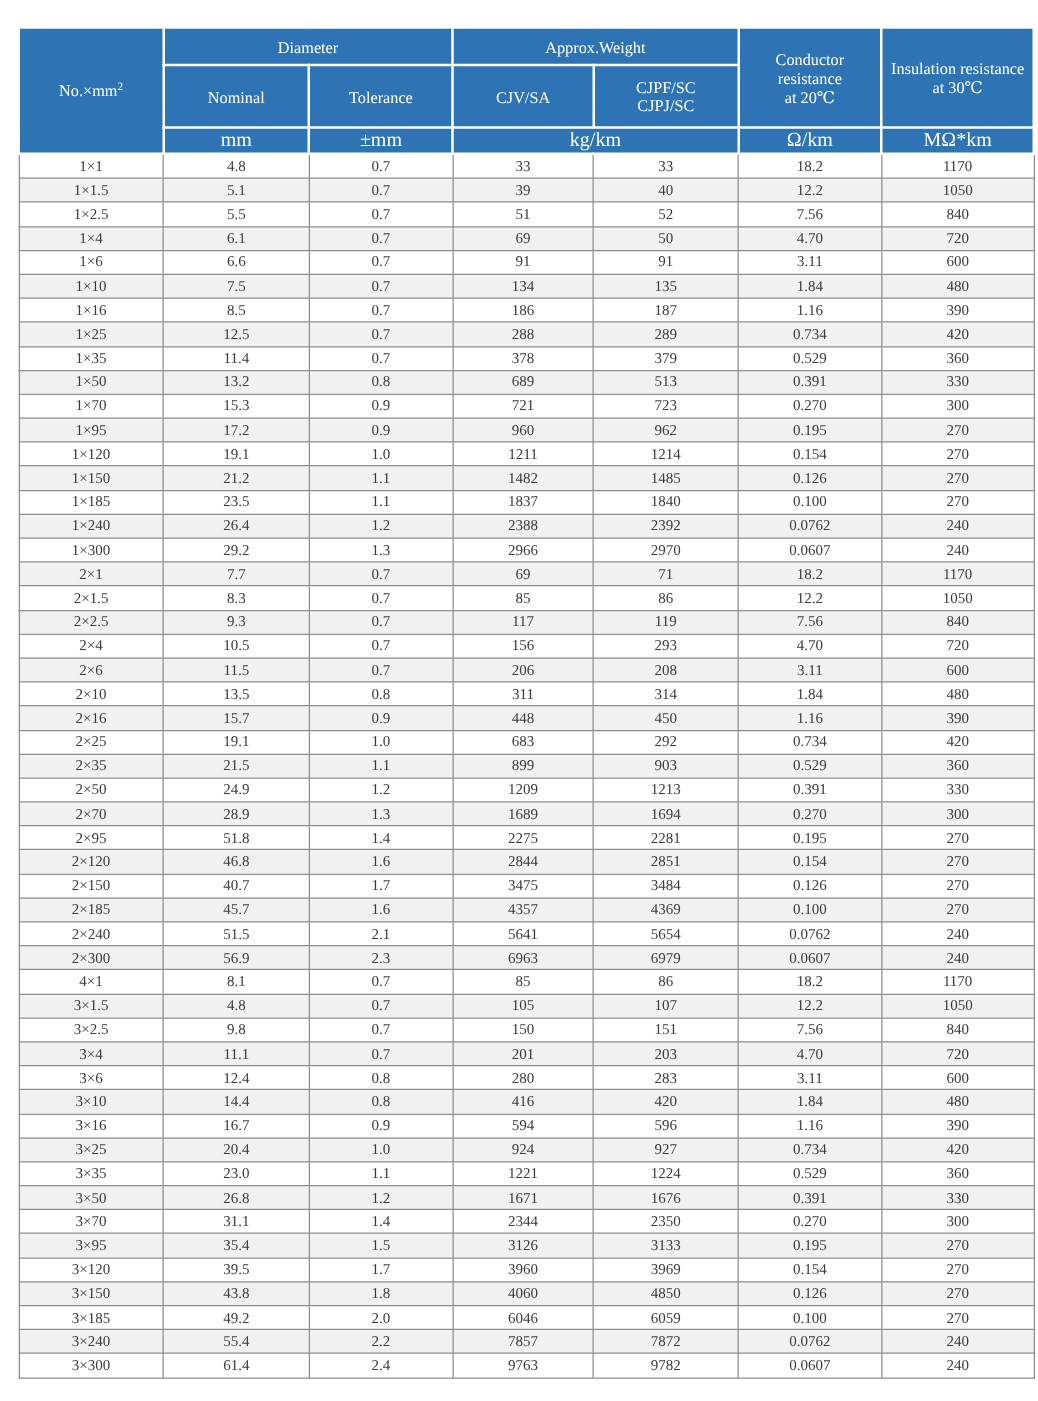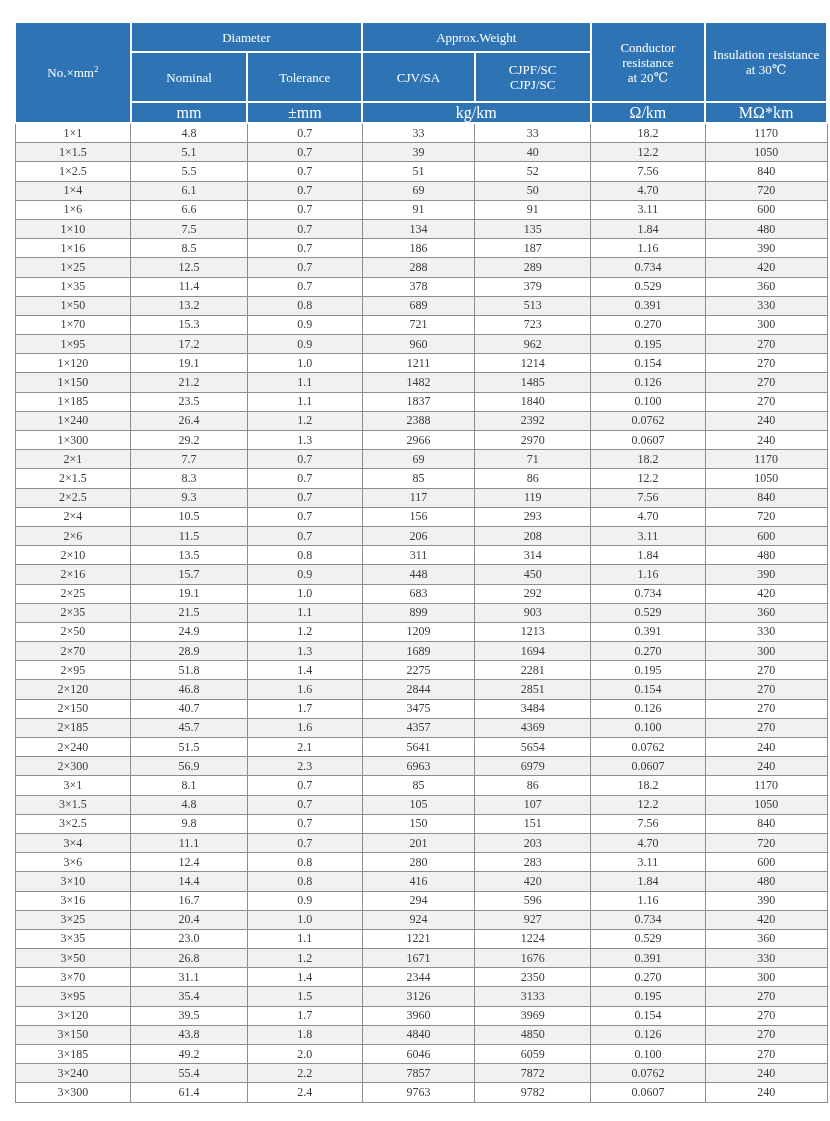--- a/index.html
+++ b/index.html
@@ -388,21 +388,21 @@
         <tr>
           <td>2×300</td>
           <td>56.9</td>
           <td>2.3</td>
           <td>6963</td>
           <td>6979</td>
           <td>0.0607</td>
           <td>240</td>
         </tr>
         <tr>
-          <td>3×1</td>
+          <td>4×1</td>
           <td>8.1</td>
           <td>0.7</td>
           <td>85</td>
           <td>86</td>
           <td>18.2</td>
           <td>1170</td>
         </tr>
         <tr>
           <td>3×1.5</td>
           <td>4.8</td>
@@ -445,21 +445,21 @@
           <td>0.8</td>
           <td>416</td>
           <td>420</td>
           <td>1.84</td>
           <td>480</td>
         </tr>
         <tr>
           <td>3×16</td>
           <td>16.7</td>
           <td>0.9</td>
-          <td>294</td>
+          <td>594</td>
           <td>596</td>
           <td>1.16</td>
           <td>390</td>
         </tr>
         <tr>
           <td>3×25</td>
           <td>20.4</td>
           <td>1.0</td>
           <td>924</td>
           <td>927</td>
@@ -508,21 +508,21 @@
           <td>1.7</td>
           <td>3960</td>
           <td>3969</td>
           <td>0.154</td>
           <td>270</td>
         </tr>
         <tr>
           <td>3×150</td>
           <td>43.8</td>
           <td>1.8</td>
-          <td>4840</td>
+          <td>4060</td>
           <td>4850</td>
           <td>0.126</td>
           <td>270</td>
         </tr>
         <tr>
           <td>3×185</td>
           <td>49.2</td>
           <td>2.0</td>
           <td>6046</td>
           <td>6059</td>

